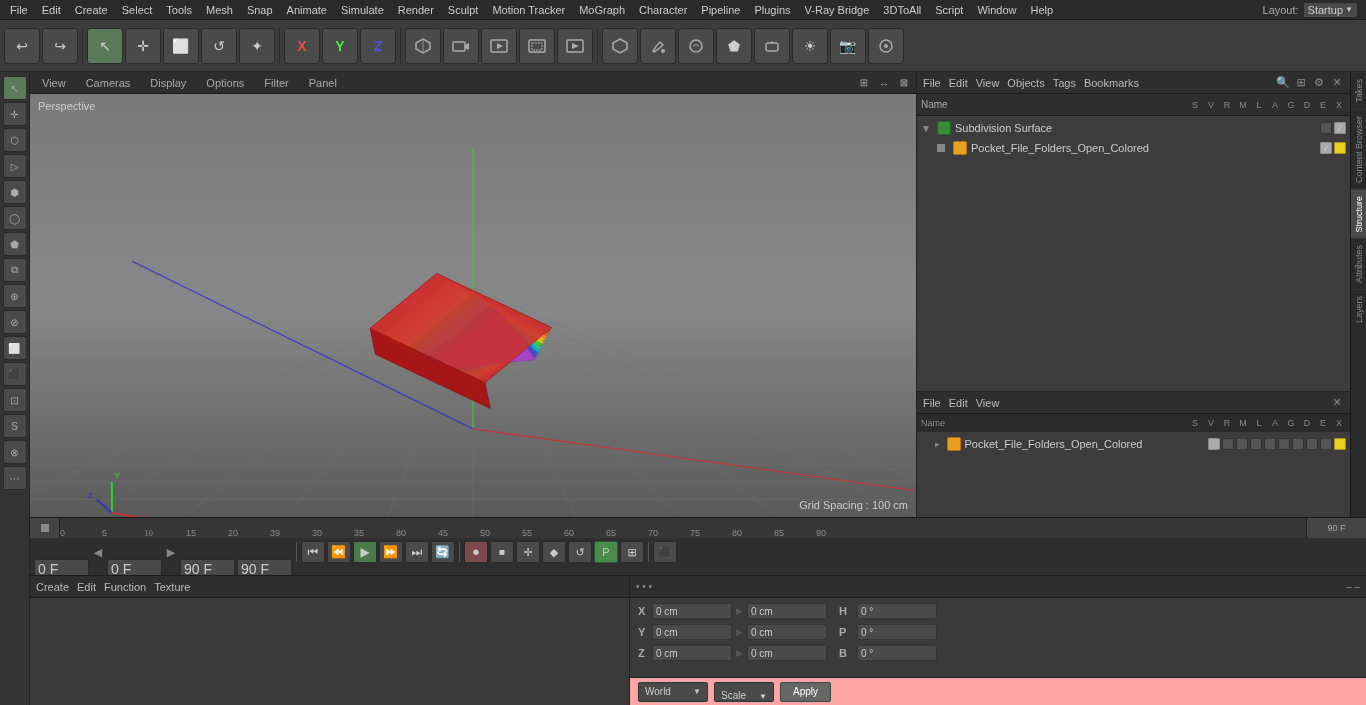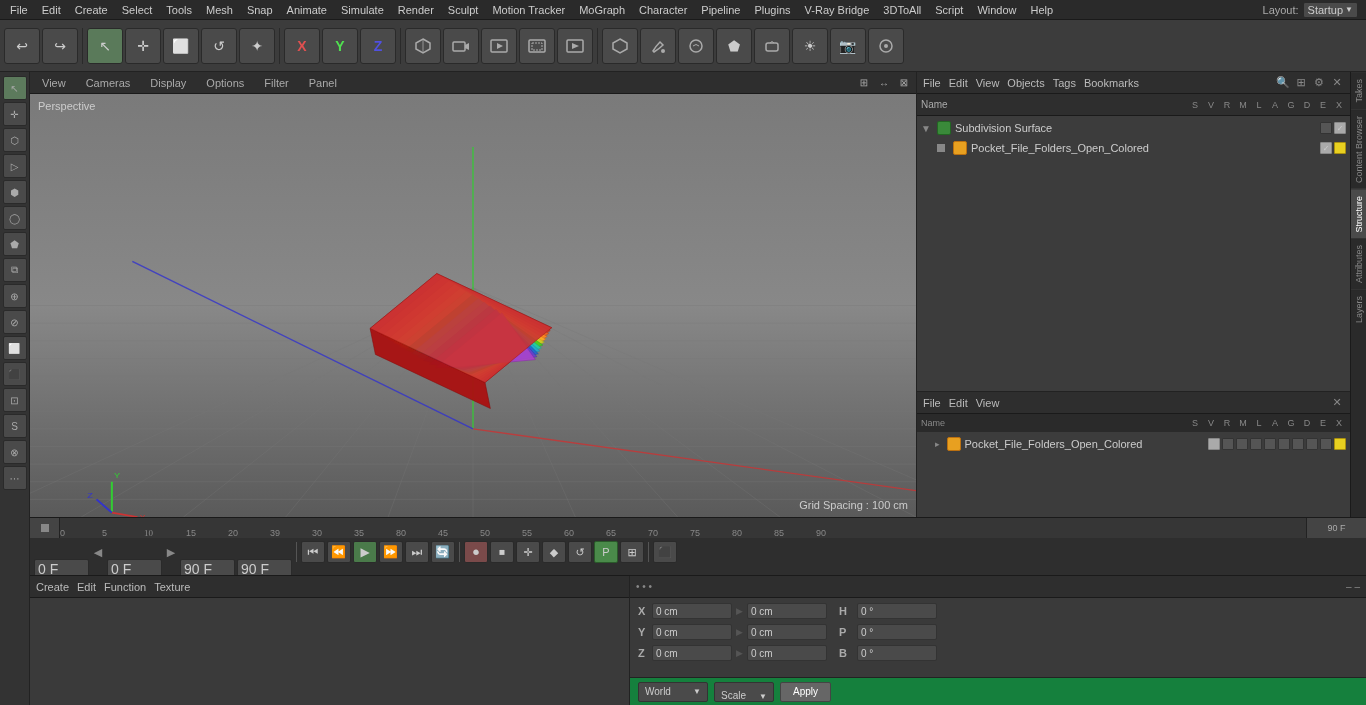--- a/index.html
+++ b/index.html
@@ -468,21 +468,21 @@
       padding: 4px 8px;
       gap: 2px;
     }
 
     .coord-bottom-row {
       height: 28px;
       display: flex;
       align-items: center;
       gap: 6px;
       padding: 0 8px;
-      background: #15803d;
+      background: #fca5a5;
       border-top: 1px solid #222;
     }
 
     .world-dropdown {
       height: 20px;
       background: #4a4a4a;
       border: 1px solid #333;
       border-radius: 2px;
       color: #ccc;
       font-size: 10px;

